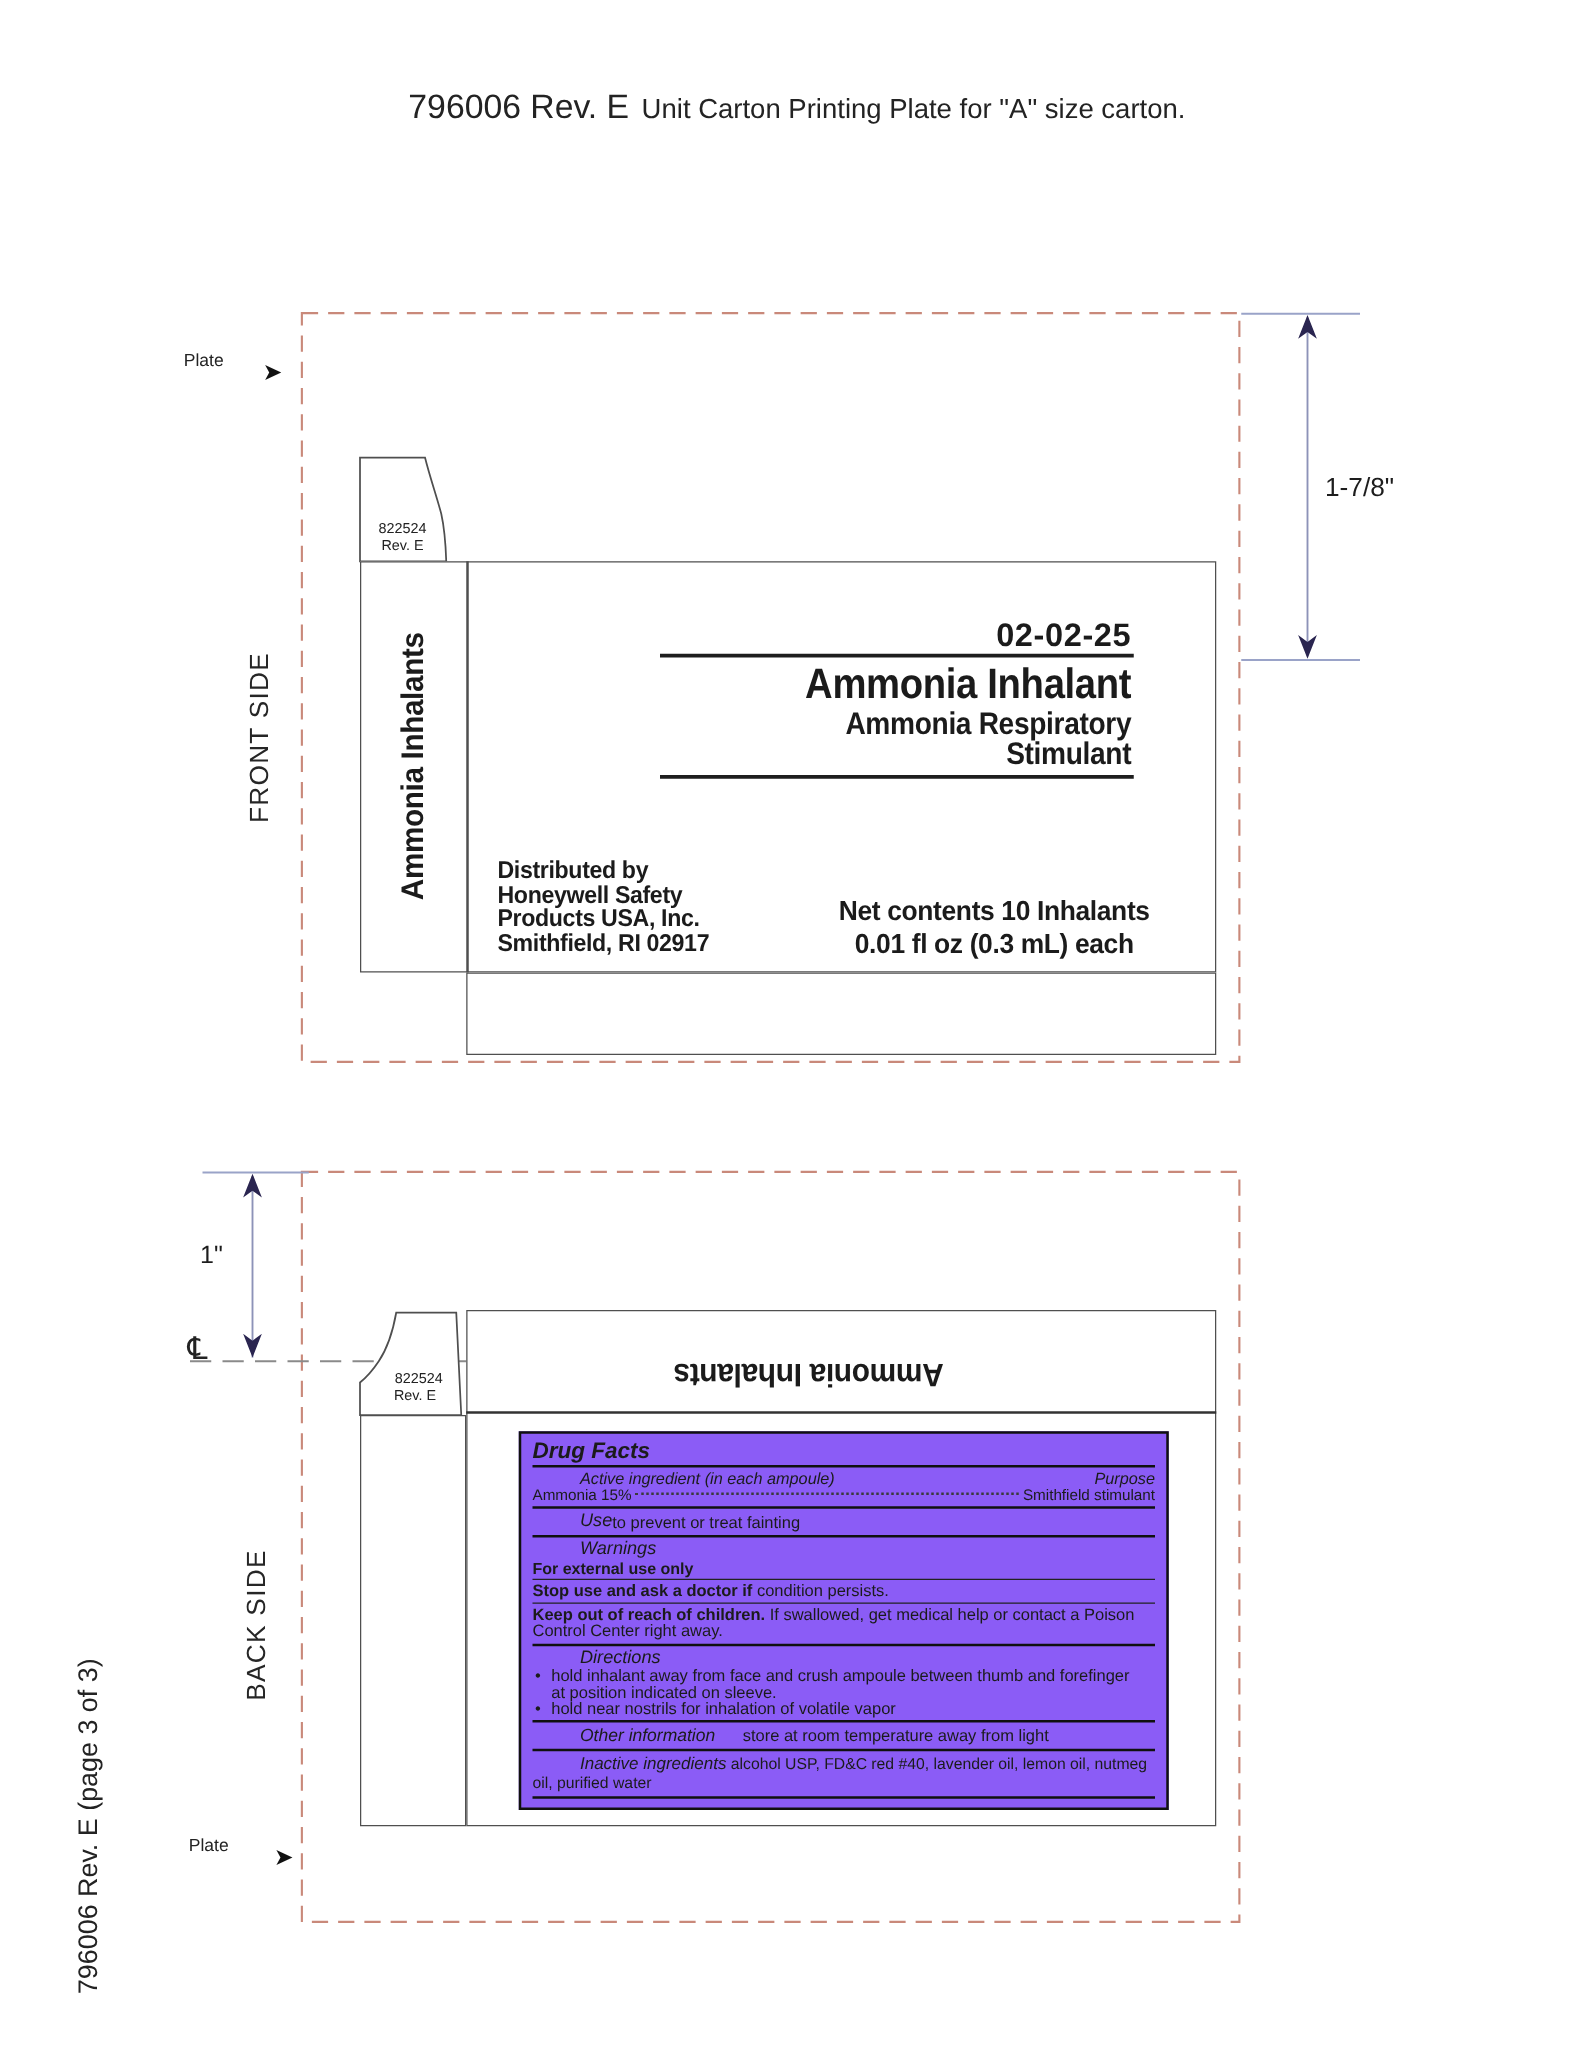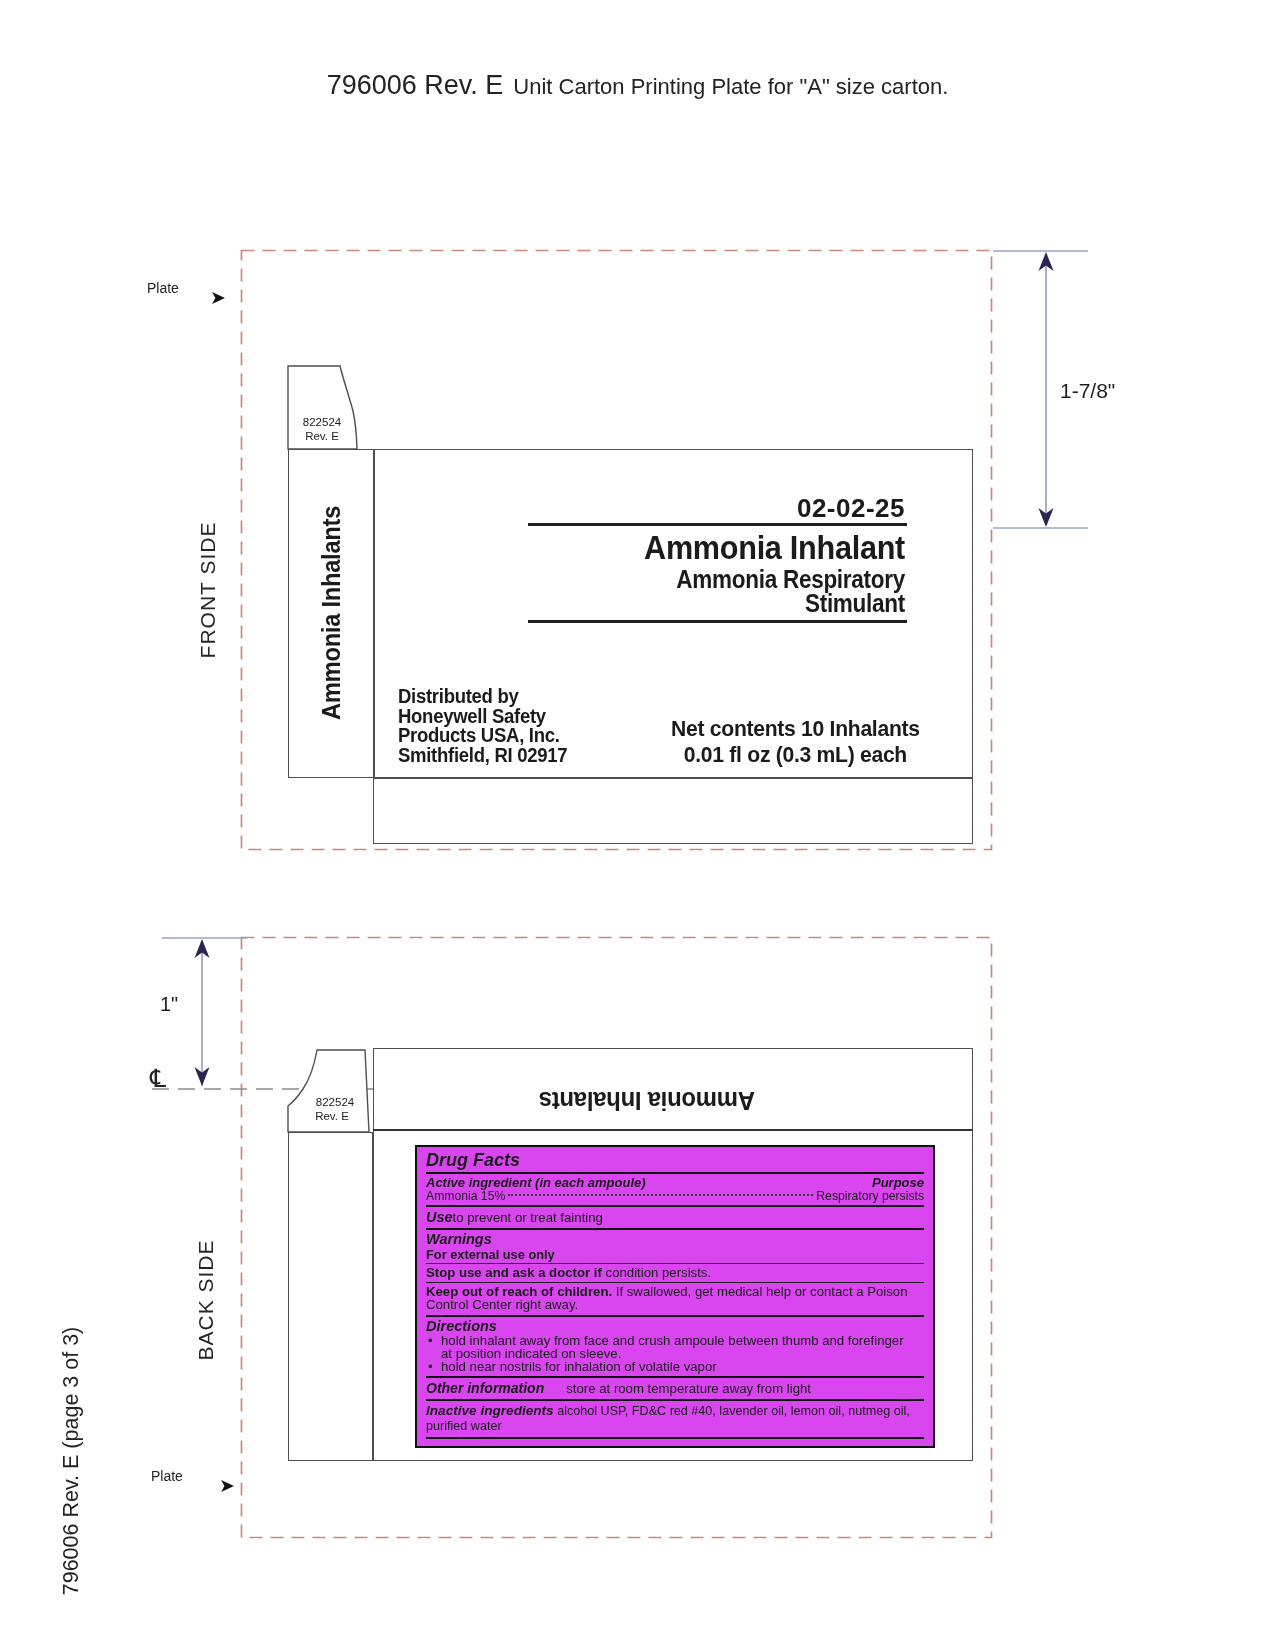--- a/index.html
+++ b/index.html
@@ -55,24 +55,24 @@
   #back-flap{left:288px;top:1132px;width:85px;height:329px;}
   #back-panel{left:373px;top:1048px;width:600px;height:413px;}
   #back-panel-title{left:647px;top:1100px;transform:translate(-50%,-50%) rotate(180deg) scaleX(0.92);font-size:26px;font-weight:bold;white-space:nowrap;}
   #back-panel-divider{left:373px;top:1129px;width:600px;height:1.8px;background:#333;}
   #back-plate-label{left:151px;top:1468px;}
   #back-plate-arrow{left:219px;top:1474px;}
   #back-side-label{left:206px;top:1300px;font-size:21px;letter-spacing:1px;color:#262626;}
   #footer-label{left:71px;top:1461px;font-size:21.5px;color:#232323;}
 
   
-  #drug-facts{left:415px;top:1145px;width:520px;height:303px;border:2.5px solid #101010;background:#d946ef;box-sizing:border-box;padding:0 9px;overflow:hidden;}
+  #drug-facts{left:415px;top:1145px;width:520px;height:303px;border:2.5px solid #101010;background:#8b5cf6;box-sizing:border-box;padding:0 9px;overflow:hidden;}
   .df-sec{border-bottom:2.2px solid #101010;}
   #df-header{font-size:18px;font-weight:bold;font-style:italic;padding:2px 0 1px;line-height:22px;}
-  .bi{font-weight:bold;font-style:italic;}
+  .bi{font-weight:normal;font-style:italic;margin-left:38px;}
   .b{font-weight:bold;}
   #df-active{padding:2px 0 2px;}
   #df-active .hd{display:flex;justify-content:space-between;font-size:13px;line-height:14px;}
   #df-active .ld{display:flex;align-items:center;font-size:12.2px;line-height:13px;}
   .leader{flex:1;border-bottom:2px dotted #3a3a3a;margin:0 3px 3px;}
   #df-use{display:flex;align-items:center;padding:3px 0;font-size:13.2px;line-height:15px;}
   #df-use .bi{font-size:14.5px;}
   #df-warnings{padding:2px 0 0;font-size:13.2px;}
   #df-warnings .w-title{font-size:14.5px;line-height:15px;}
   .w-row{border-bottom:1.2px solid #222;padding:1px 0 1px;line-height:13.5px;}
@@ -178,21 +178,21 @@
     <div id="df-header" class="df-sec">Drug Facts</div>
 
     <div id="df-active" class="df-sec">
       <div class="hd">
         <span class="bi">Active ingredient (in each ampoule)</span>
         <span class="bi">Purpose</span>
       </div>
       <div class="ld">
         <span>Ammonia 15%</span>
         <span class="leader"></span>
-        <span>Respiratory persists</span>
+        <span>Smithfield stimulant</span>
       </div>
     </div>
 
     <div id="df-use" class="df-sec">
       <span class="bi">Use</span>
       <span>to prevent or treat fainting</span>
     </div>
 
     <div id="df-warnings" class="df-sec">
       <div class="w-title bi">Warnings</div>

